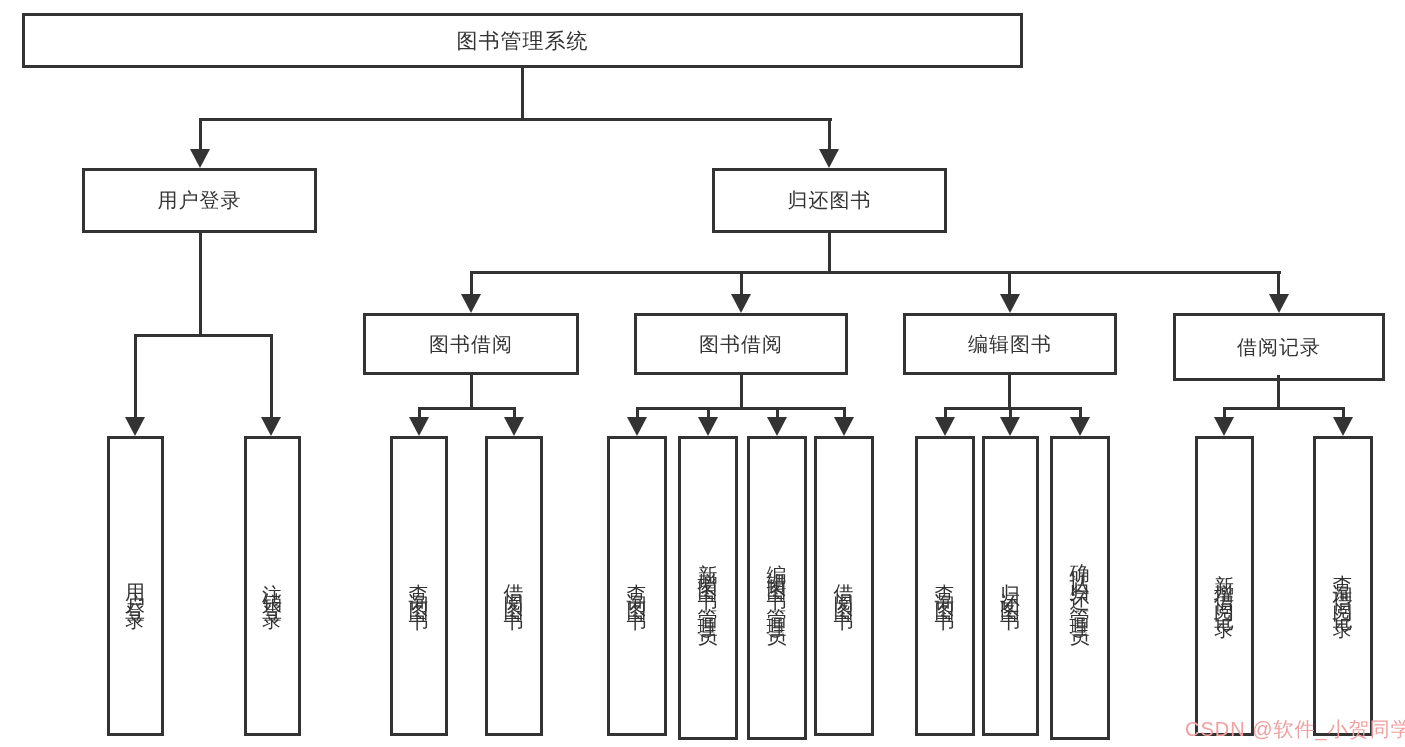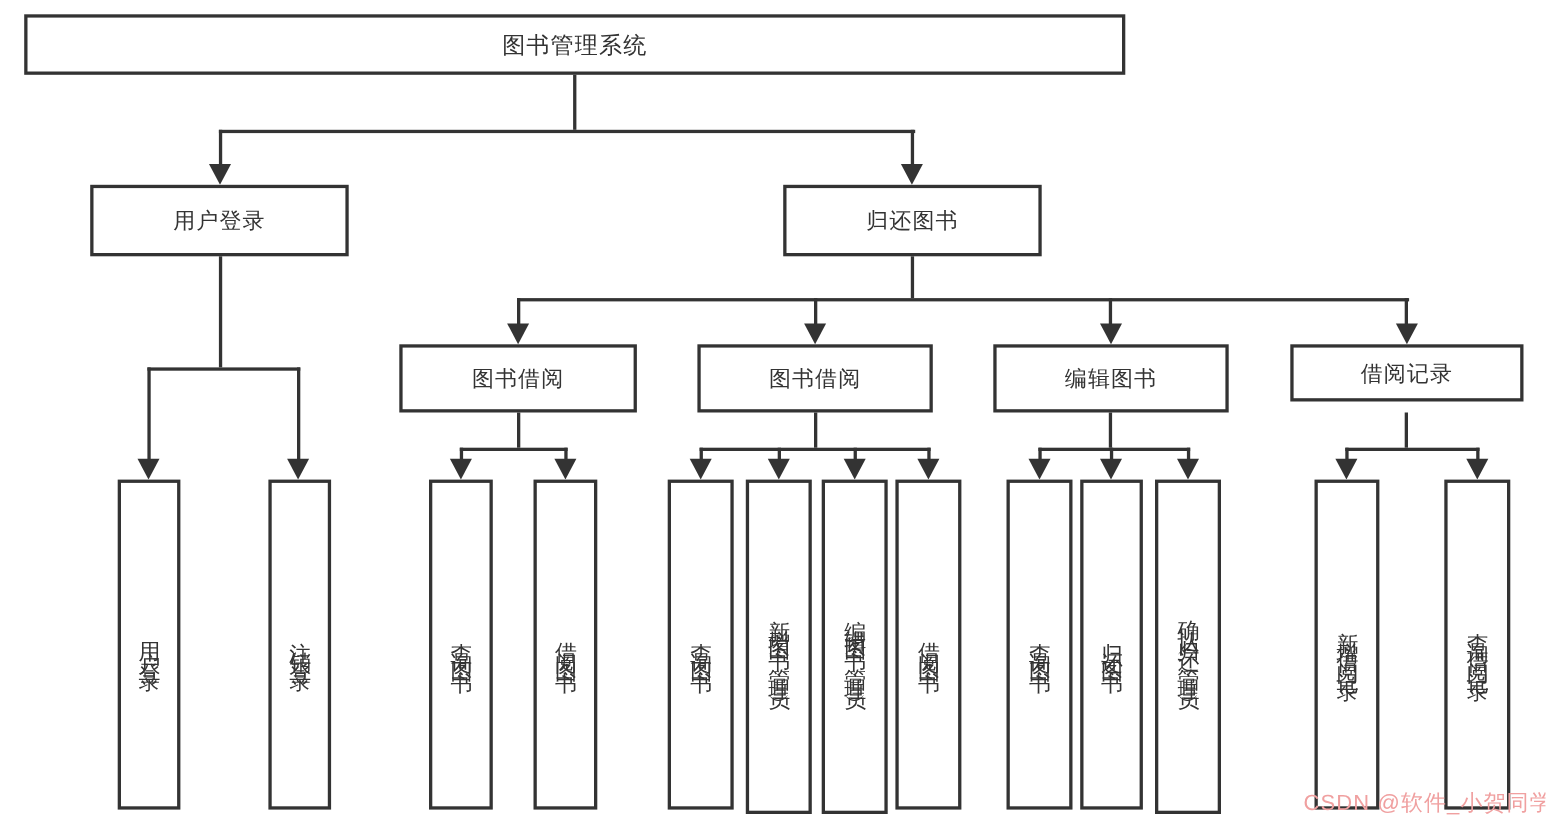--- a/index.html
+++ b/index.html
@@ -100,21 +100,21 @@
   <div class="vline" style="left:740px;top:271px;height:24px;"></div>
   <div class="arrow" style="left:731px;top:294px;"></div>
   <div class="vline" style="left:1008px;top:271px;height:24px;"></div>
   <div class="arrow" style="left:1000px;top:294px;"></div>
   <div class="vline" style="left:1277px;top:271px;height:24px;"></div>
   <div class="arrow" style="left:1269px;top:294px;"></div>
 
   <div class="box" style="left:363px;top:313px;width:216px;height:62px;">图书借阅</div>
   <div class="box" style="left:634px;top:313px;width:214px;height:62px;">图书借阅</div>
   <div class="box" style="left:903px;top:313px;width:214px;height:62px;">编辑图书</div>
-  <div class="box" style="left:1173px;top:313px;width:212px;height:52px;">借阅记录</div>
+  <div class="box" style="left:1173px;top:313px;width:212px;height:68px;">借阅记录</div>
 
   <div class="vline" style="left:470px;top:375px;height:32px;"></div>
   <div class="hline" style="left:418px;top:407px;width:98px;"></div>
   <div class="vline" style="left:418px;top:407px;height:12px;"></div>
   <div class="arrow" style="left:409px;top:417px;"></div>
   <div class="vline" style="left:513px;top:407px;height:12px;"></div>
   <div class="arrow" style="left:504px;top:417px;"></div>
 
   <div class="vline" style="left:740px;top:375px;height:32px;"></div>
   <div class="hline" style="left:636px;top:407px;width:210px;"></div>

